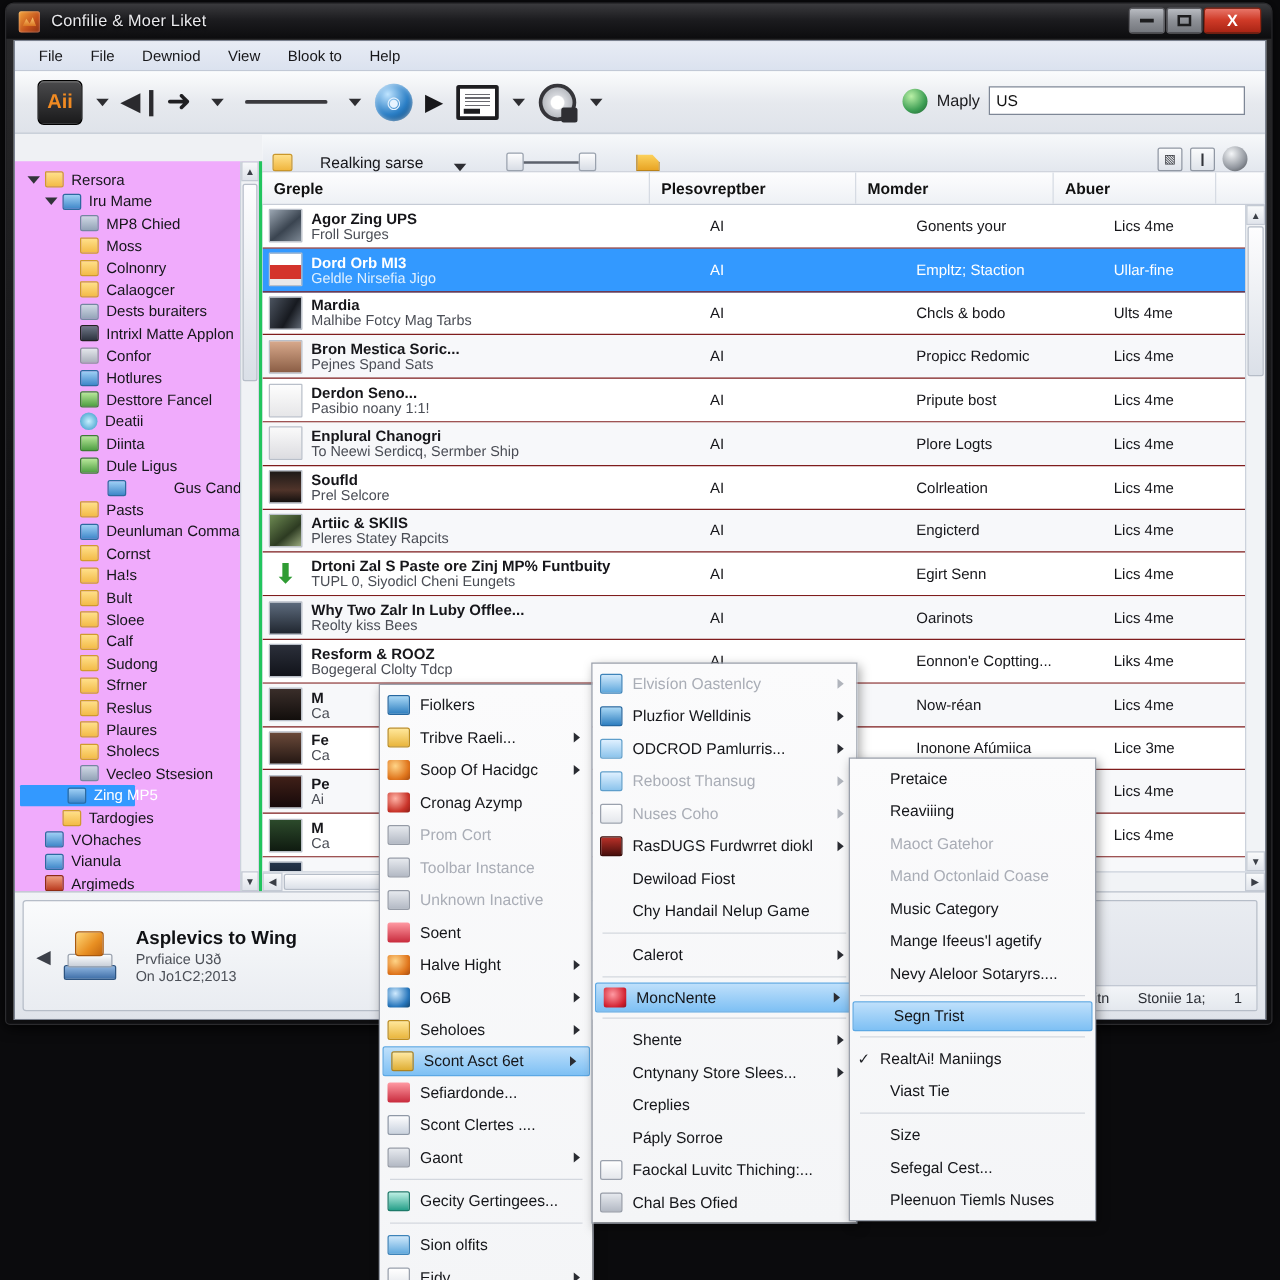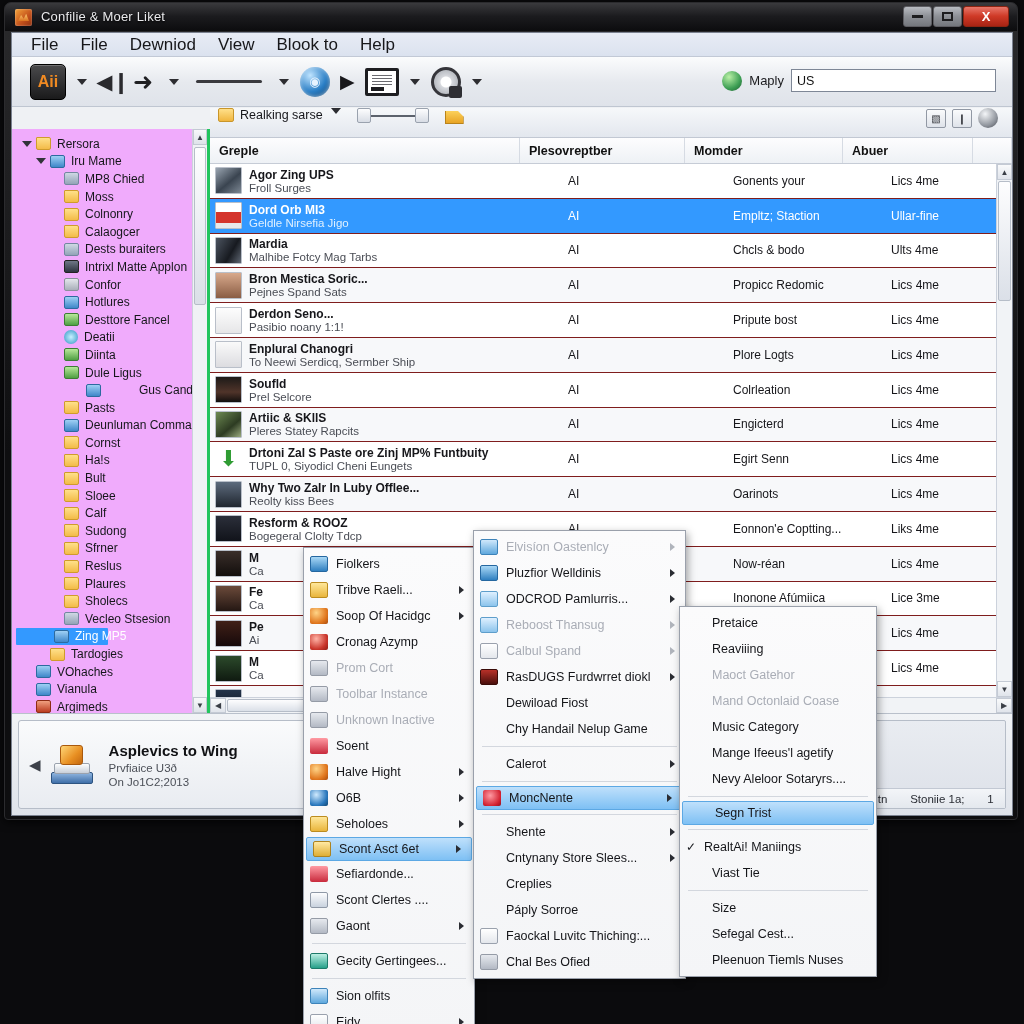--- a/index.html
+++ b/index.html
@@ -79,21 +79,21 @@
 
   
   .menubar {
     height: 24px;
     background: linear-gradient(#e8ecf5, #dbe2ef);
     border-bottom: 1px solid #c2c9d6;
     display: flex; align-items: center;
     padding-left: 8px;
   }
   .menubar .mi {
-    padding: 3px 11px; font-size: 17px; color: #17171a;
+    padding: 3px 11px; font-size: 12px; color: #17171a;
   }
 
   
   .toolbar {
     height: 50px;
     background: linear-gradient(#fbfcfd, #e6e9ee 52%, #dfe3ea);
     border-bottom: 1px solid #bfc6d1;
     display: flex; align-items: center;
     padding: 0 10px;
     position: relative;
@@ -211,21 +211,21 @@
     position: absolute; left: 1px; right: 1px; top: 18px; height: 158px;
     background: linear-gradient(#fdfdfe,#dadfe7);
     border: 1px solid #b6bdc8; border-radius: 2px;
   }
 
   
   .listpane { flex: 1; display: flex; flex-direction: column; background: #fff; position: relative; }
   .crumbbar {
     height: 30px; background: linear-gradient(#f6f8fa,#e3e7ee);
     border-bottom: 1px solid #c2c8d3;
-    display: flex; align-items: flex-start; padding: 0 8px; gap: 6px;
+    display: flex; align-items: flex-end; padding: 0 8px; gap: 22px;
   }
   .crumb-folder {
     width: 16px; height: 14px; background: linear-gradient(#ffe08a,#f0b63f);
     border: 1px solid #c9962a; border-radius: 2px;
   }
   .crumb-text { font-size: 12.5px; color: #16161a; }
   .crumb-caret {
     width: 0;height:0;border-left:5px solid transparent;border-right:5px solid transparent;
     border-top:6px solid #2c2d32; margin-left:2px;
   }
@@ -975,21 +975,21 @@
           <span class="mi-lbl">ODCROD Pamlurris...</span>
           <span class="mi-arrow"></span>
         </div>
         <div class="item dim">
           <span class="mi-ico mi-lblue"></span>
           <span class="mi-lbl">Reboost Thansug</span>
           <span class="mi-arrow"></span>
         </div>
         <div class="item dim">
           <span class="mi-ico mi-white"></span>
-          <span class="mi-lbl">Calbul Spand</span>
+          <span class="mi-lbl">Nuses Coho</span>
           <span class="mi-arrow"></span>
         </div>
         <div class="item">
           <span class="mi-ico mi-dkred"></span>
           <span class="mi-lbl">RasDUGS Furdwrret diokl</span>
           <span class="mi-arrow"></span>
         </div>
         <div class="item">
           <span class="mi-ico none"></span>
           <span class="mi-lbl">Dewiload Fiost</span>

